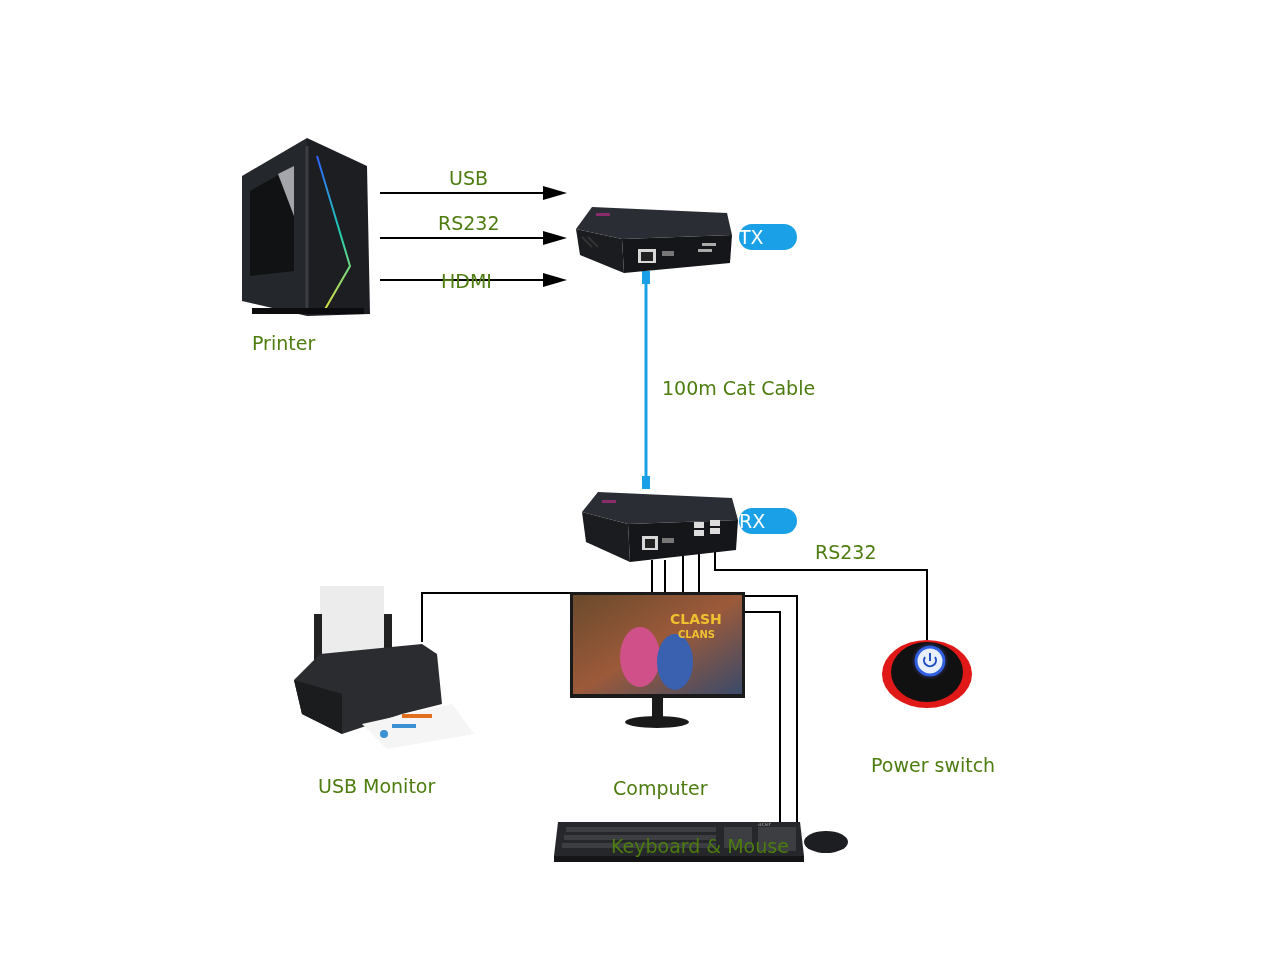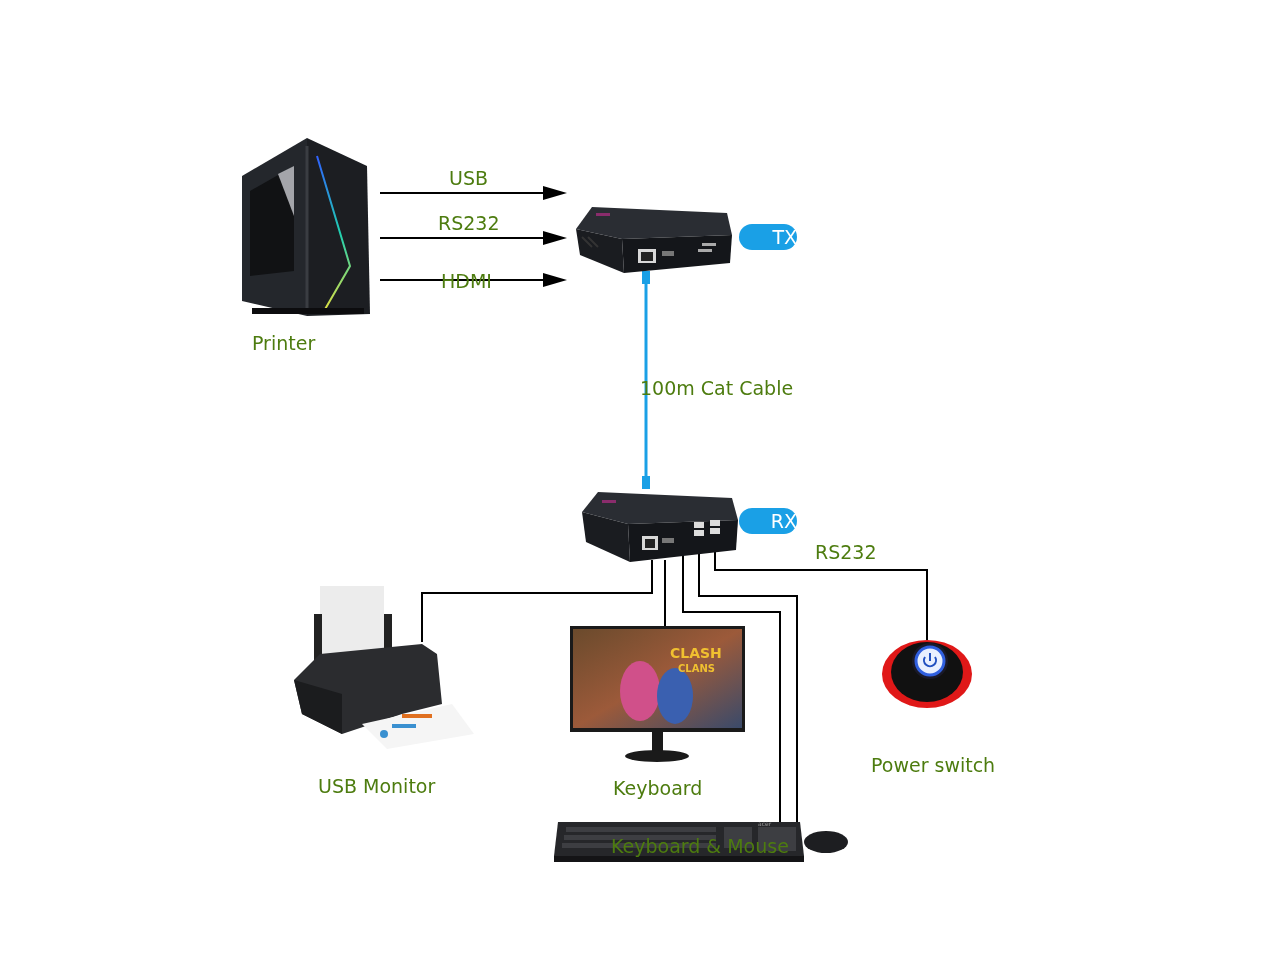--- a/index.html
+++ b/index.html
@@ -1,19 +1,19 @@
 <!DOCTYPE html>
 <html><head>
 <meta charset="utf-8">
 <style>
   html,body{margin:0;padding:0;background:#ffffff;}
   body{width:1280px;height:960px;position:relative;overflow:hidden;font-family:"DejaVu Sans","Liberation Sans",sans-serif;color:#111;}
   .abs{position:absolute;}
   .label{position:absolute;font-size:19px;color:#4d7c0f;white-space:nowrap;}
-  .badge{position:absolute;background:#1aa0e6;color:#fff;font-size:19px;border-radius:14px;width:58px;height:26px;line-height:26px;text-align:right;}
+  .badge{position:absolute;background:#1aa0e6;color:#fff;font-size:19px;border-radius:14px;width:58px;height:26px;line-height:26px;text-align:left;}
   svg{position:absolute;left:0;top:0;}
 </style>
 </head>
 <body>
 
 <svg width="1280" height="960">
 
   <g>
     <line x1="380" y1="193" x2="545" y2="193" stroke="#000" stroke-width="2"></line>
     <polygon points="543,186 567,193 543,200" fill="#000"></polygon>
@@ -74,21 +74,21 @@
     <rect x="90" y="46" width="12" height="5" fill="#777"></rect>
     <rect x="130" y="38" width="14" height="3" fill="#aaa"></rect>
     <rect x="126" y="44" width="14" height="3" fill="#aaa"></rect>
     <rect x="24" y="8" width="14" height="3" fill="#8a2c6c"></rect>
     <line x1="10" y1="32" x2="20" y2="42" stroke="#333" stroke-width="2"></line>
     <line x1="16" y1="32" x2="26" y2="42" stroke="#333" stroke-width="2"></line>
   </svg>
 </div>
 <div class="badge" style="left:739px;top:224px;">TX</div>
 
-<div class="label" style="left:640px;top:377px;text-align:right;">100m Cat Cable</div>
+<div class="label" style="left:662px;top:377px;text-align:right;">100m Cat Cable</div>
 
 <div class="abs" style="left:578px;top:490px;width:160px;height:74px;">
   <svg width="160" height="74">
     <polygon points="20,2 154,8 160,30 50,34 4,22" fill="#2a2d33"></polygon>
     <polygon points="4,22 50,34 52,72 8,52" fill="#1a1c20"></polygon>
     <polygon points="50,34 160,30 158,60 52,72" fill="#14161a"></polygon>
     <rect x="64" y="46" width="16" height="14" fill="#d8d8d8"></rect>
     <rect x="67" y="49" width="10" height="9" fill="#222"></rect>
     <rect x="84" y="48" width="12" height="5" fill="#777"></rect>
     <rect x="116" y="32" width="10" height="6" fill="#ddd"></rect>
@@ -110,40 +110,40 @@
     <polygon points="2,96 28,70 130,60 145,70 150,120 110,130 50,150 10,130" fill="#2b2c2f"></polygon>
     <polygon points="2,96 50,110 50,150 10,130" fill="#1b1c1e"></polygon>
     <polygon points="70,140 160,120 182,150 95,165" fill="#f5f5f5"></polygon>
     <rect x="110" y="130" width="30" height="4" fill="#e07020"></rect>
     <rect x="100" y="140" width="24" height="4" fill="#3a90d0"></rect>
     <circle cx="92" cy="150" r="4" fill="#3a90d0"></circle>
   </svg>
 </div>
 <div class="label" style="left:318px;top:775px;">USB Monitor</div>
 
-<div class="abs" style="left:570px;top:626px;width:176px;height:140px;">
+<div class="abs" style="left:570px;top:592px;width:176px;height:140px;">
   <svg width="175" height="140">
     <rect x="0" y="0" width="175" height="106" fill="#1a1a1a"></rect>
     <defs>
       <linearGradient id="scr" x1="0" y1="0" x2="1" y2="1">
         <stop offset="0" stop-color="#6a4a2c"></stop>
         <stop offset="0.5" stop-color="#9c5a3a"></stop>
         <stop offset="1" stop-color="#3a4a6a"></stop>
       </linearGradient>
     </defs>
     <rect x="3" y="3" width="169" height="99" fill="url(#scr)"></rect>
     <ellipse cx="70" cy="65" rx="20" ry="30" fill="#d0508a"></ellipse>
     <ellipse cx="105" cy="70" rx="18" ry="28" fill="#3a60b0"></ellipse>
     <text x="100" y="32" fill="#f0c030" font-family="DejaVu Sans, sans-serif" font-size="14" font-weight="bold">CLASH</text>
     <text x="108" y="46" fill="#f0c030" font-family="DejaVu Sans, sans-serif" font-size="10" font-weight="bold">CLANS</text>
     <rect x="82" y="106" width="11" height="22" fill="#1a1a1a"></rect>
     <ellipse cx="87" cy="130" rx="32" ry="6" fill="#1a1a1a"></ellipse>
   </svg>
 </div>
-<div class="label" style="left:613px;top:777px;">Keyboard</div>
+<div class="label" style="left:613px;top:777px;">Computer</div>
 
 <div class="abs" style="left:880px;top:634px;width:94px;height:74px;">
   <svg width="94" height="74">
     <ellipse cx="47" cy="40" rx="45" ry="34" fill="#e01818"></ellipse>
     <ellipse cx="47" cy="38" rx="36" ry="30" fill="#111"></ellipse>
     <circle cx="50" cy="27" r="18" fill="#1a1a2a"></circle>
     <circle cx="50" cy="27" r="14" fill="#e8f0ff" stroke="#3060e0" stroke-width="3"></circle>
     <path d="M45 23 A6 6 0 1 0 55 23" fill="none" stroke="#2050c0" stroke-width="2"></path>
     <line x1="50" y1="19" x2="50" y2="27" stroke="#2050c0" stroke-width="2"></line>
   </svg>

